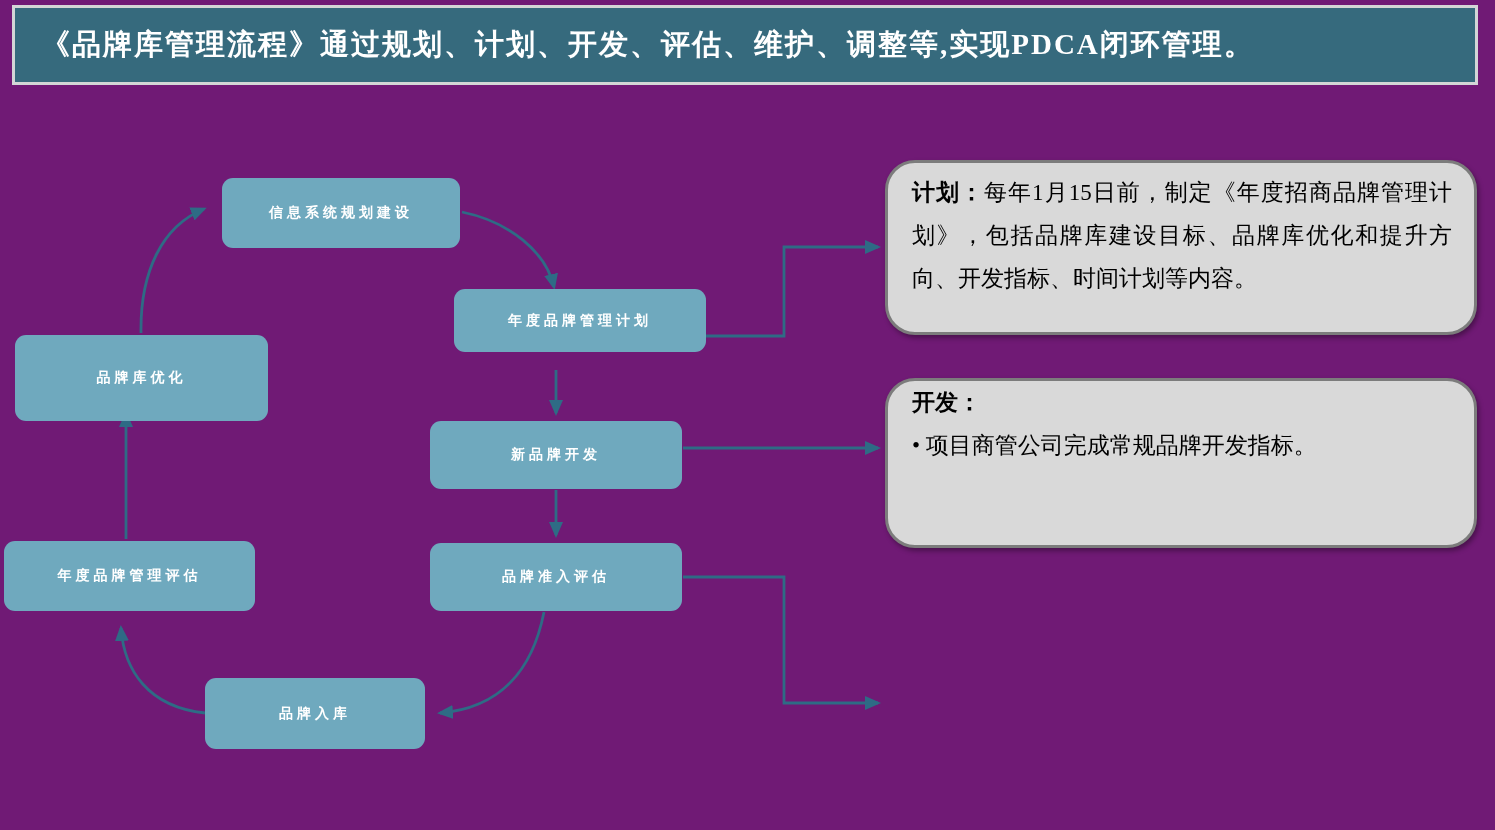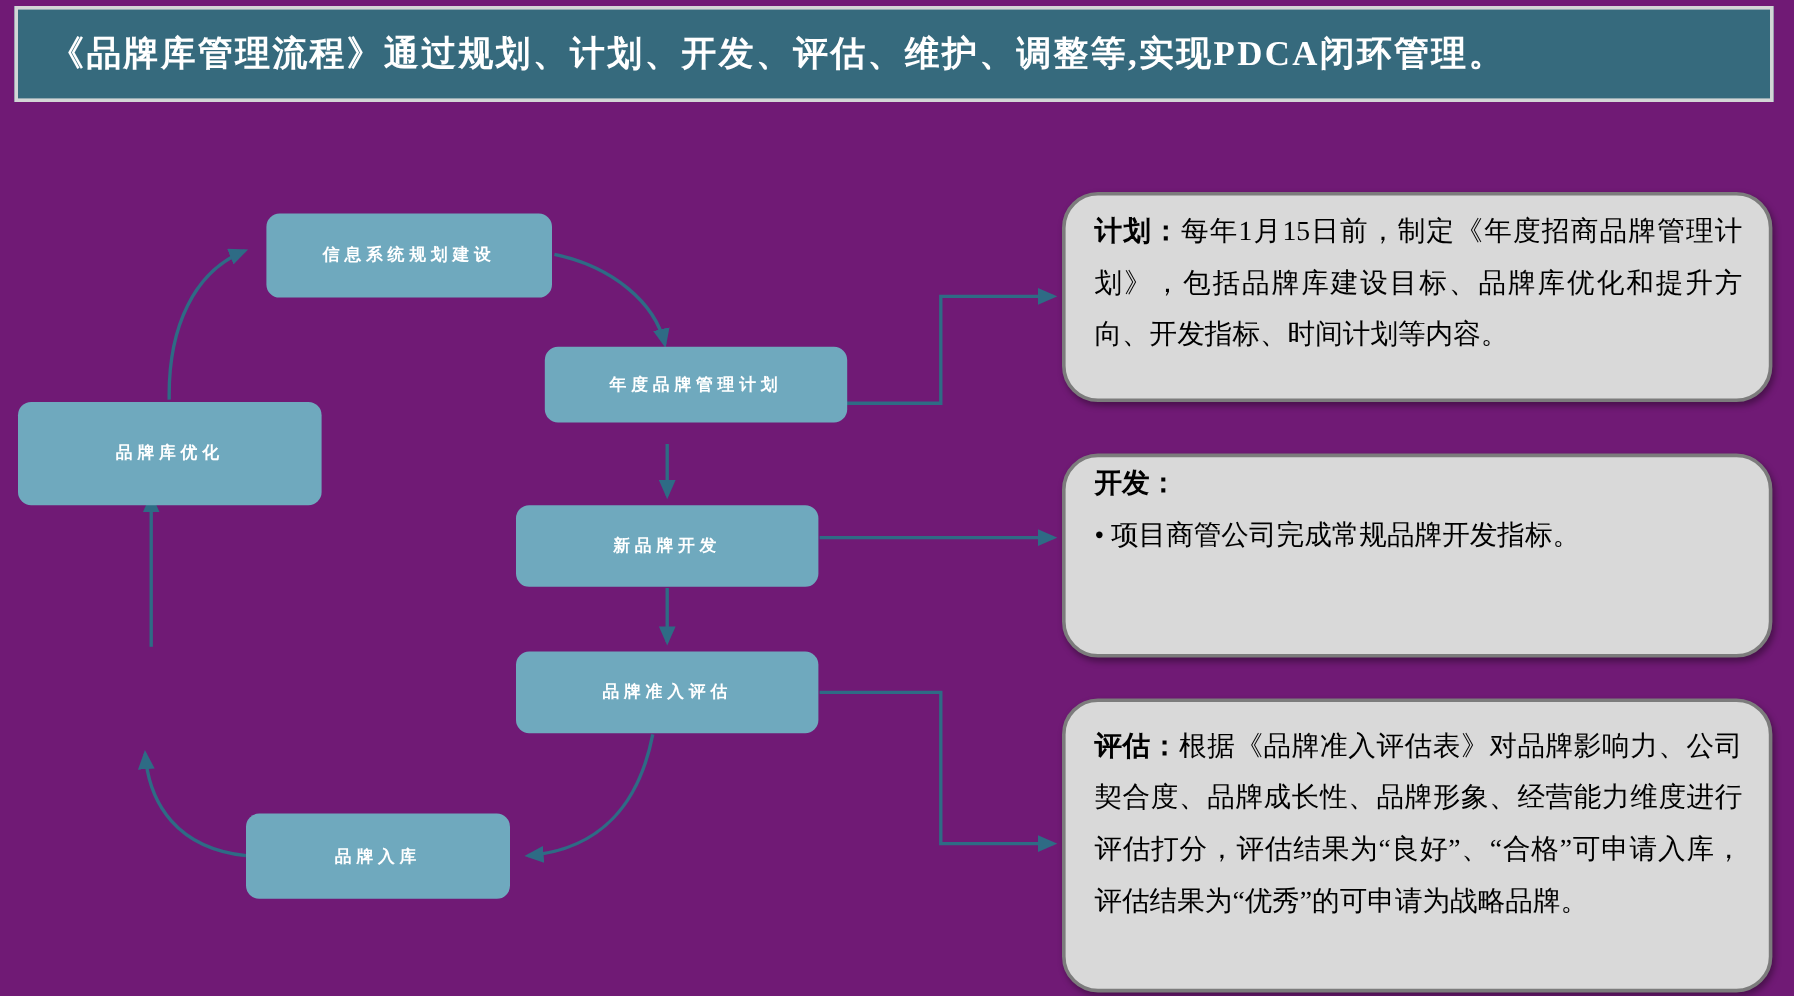--- a/index.html
+++ b/index.html
@@ -100,31 +100,31 @@
   </div>
 
   <div class="node" style="left:430px;top:543px;width:252px;height:68px;">
     <span>品牌准入评估</span>
   </div>
 
   <div class="node" style="left:205px;top:678px;width:220px;height:71px;">
     <span>品牌入库</span>
   </div>
 
+  <div class="node" style="left:4px;top:541px;width:251px;height:70px;">
+    <span>年度品牌管理评估</span>
+  </div>
 
   <div class="node" style="left:15px;top:335px;width:253px;height:86px;">
     <span>品牌库优化</span>
   </div>
 
   <div class="note" style="left:885px;top:160px;width:592px;height:175px;">
     <span class="lead">计划：</span><span>每年1月15日前，制定《年度招商品牌管理计划》，包括品牌库建设目标、品牌库优化和提升方向、开发指标、时间计划等内容。</span>
   </div>
 
   <div class="note" style="left:885px;top:378px;width:592px;height:170px;padding-top:0;">
     <div class="lead">开发：</div>
     <div class="bullet-line">• 项目商管公司完成常规品牌开发指标。</div>
   </div>
 
-  <div class="note" style="left:885px;top:582px;width:592px;height:245px;padding-top:15px;">
-    <span class="lead">评估：</span><span>根据《品牌准入评估表》对品牌影响力、公司契合度、品牌成长性、品牌形象、经营能力维度进行评估打分，评估结果为“良好”、“合格”可申请入库，评估结果为“优秀”的可申请为战略品牌。</span>
-  </div>
 
 </div>
 
 </body></html>

